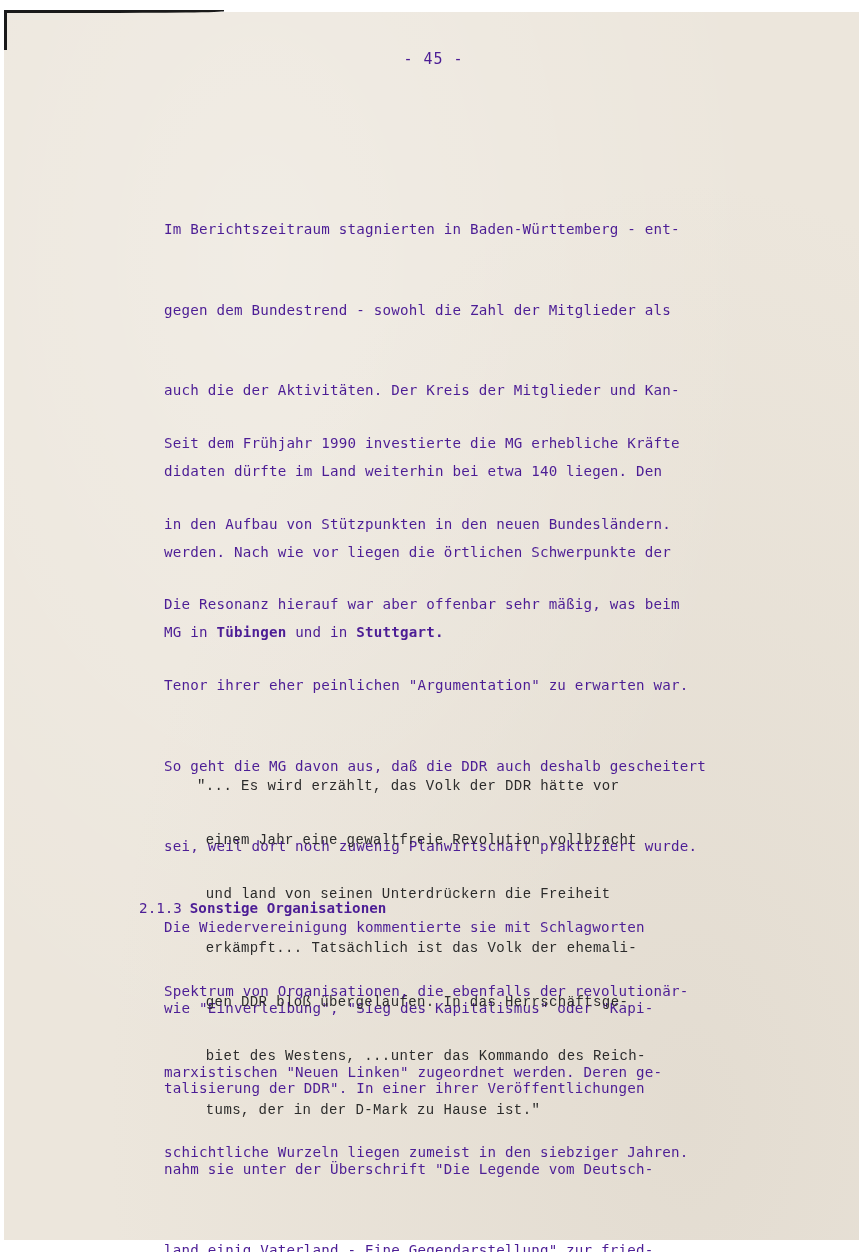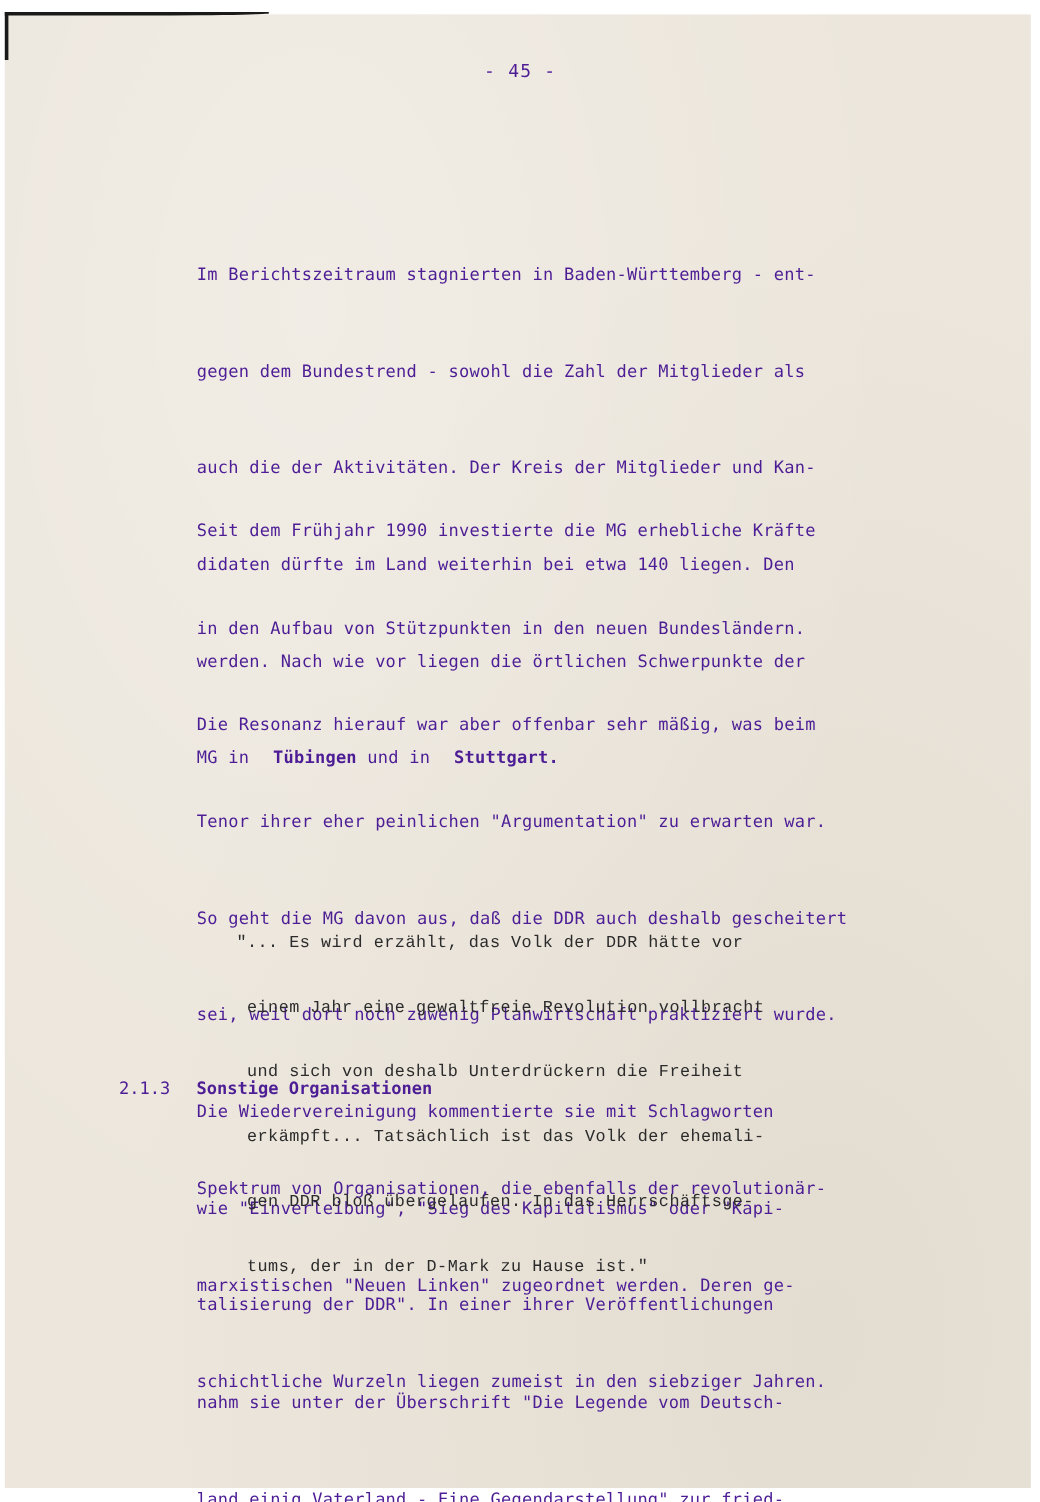--- a/index.html
+++ b/index.html
@@ -10,25 +10,25 @@
     background-image: radial-gradient(ellipse at 30% 20%, rgba(255,255,255,0.25), rgba(0,0,0,0) 60%),
                       radial-gradient(ellipse at 80% 90%, rgba(200,190,175,0.25), rgba(0,0,0,0) 60%);
   }
   .edge-top { position:absolute; left:4px; top:10px; width:220px; height:3px; background:#1a1a1a; border-radius:0 0 60% 0; }
   .edge-left { position:absolute; left:4px; top:10px; width:3px; height:40px; background:#1a1a1a; }
   .mono { font-family:"DejaVu Sans Mono","Liberation Mono",monospace; color:#4c1d95; }
   .pagenum { position:absolute; left:0; width:867px; top:50px; text-align:center; font-size:15px; letter-spacing:1px; }
   .para { position:absolute; left:164px; font-size:14.2px; line-height:26.9px; letter-spacing:0.2px; white-space:pre; }
   .quote { position:absolute; left:197px; font-size:14px; line-height:18px; letter-spacing:0.4px; white-space:pre; font-family:"Liberation Mono","DejaVu Sans Mono",monospace; color:#2b2b2b; }
   .heading { position:absolute; left:82px; top:884px; font-size:14.2px; white-space:pre; }
-  .heading .num { font-weight:normal; }
-  .heading .title { font-weight:bold; margin-left:22px; }
+  .heading .num { font-weight:normal;margin-left:40px; }
+  .heading .title { font-weight:bold; margin-left:8px; }
   .line { display:block; height:26.9px; }
   .qline { display:block; height:18px; }
-  b { font-weight:bold;margin-left:11px; }
+  b { font-weight:bold; }
 </style>
 </head>
 <body>
 
 <div class="paper"></div>
 <div class="edge-top"></div>
 <div class="edge-left"></div>
 
 <div class="pagenum mono">- 45 -</div>
 
@@ -53,23 +53,24 @@
   <span class="line">talisierung der DDR". In einer ihrer Veröffentlichungen</span>
   <span class="line">nahm sie unter der Überschrift "Die Legende vom Deutsch-</span>
   <span class="line">land einig Vaterland - Eine Gegendarstellung" zur fried-</span>
   
   
 </div>
 
 <div class="quote" style="top:741px;">
   <span class="qline">"... Es wird erzählt, das Volk der DDR hätte vor</span>
   <span class="qline"> einem Jahr eine gewaltfreie Revolution vollbracht</span>
-  <span class="qline"> und sich von deshalb Unterdrückern die Freiheit</span>
+  <span class="qline"> und land von seinen Unterdrückern die Freiheit</span>
   <span class="qline"> erkämpft... Tatsächlich ist das Volk der ehemali-</span>
   <span class="qline"> gen DDR bloß übergelaufen. In das Herrschäftsge-</span>
+  <span class="qline"> biet des Westens, ...unter das Kommando des Reich-</span>
   <span class="qline"> tums, der in der D-Mark zu Hause ist."</span>
 </div>
 
 <div class="heading mono">
   <span class="num">2.1.3</span><span class="title">Sonstige Organisationen</span>
 </div>
 
 <div class="para mono" style="top:924px;">
   <span class="line">Spektrum von Organisationen, die ebenfalls der revolutionär-</span>
   <span class="line">marxistischen "Neuen Linken" zugeordnet werden. Deren ge-</span>

